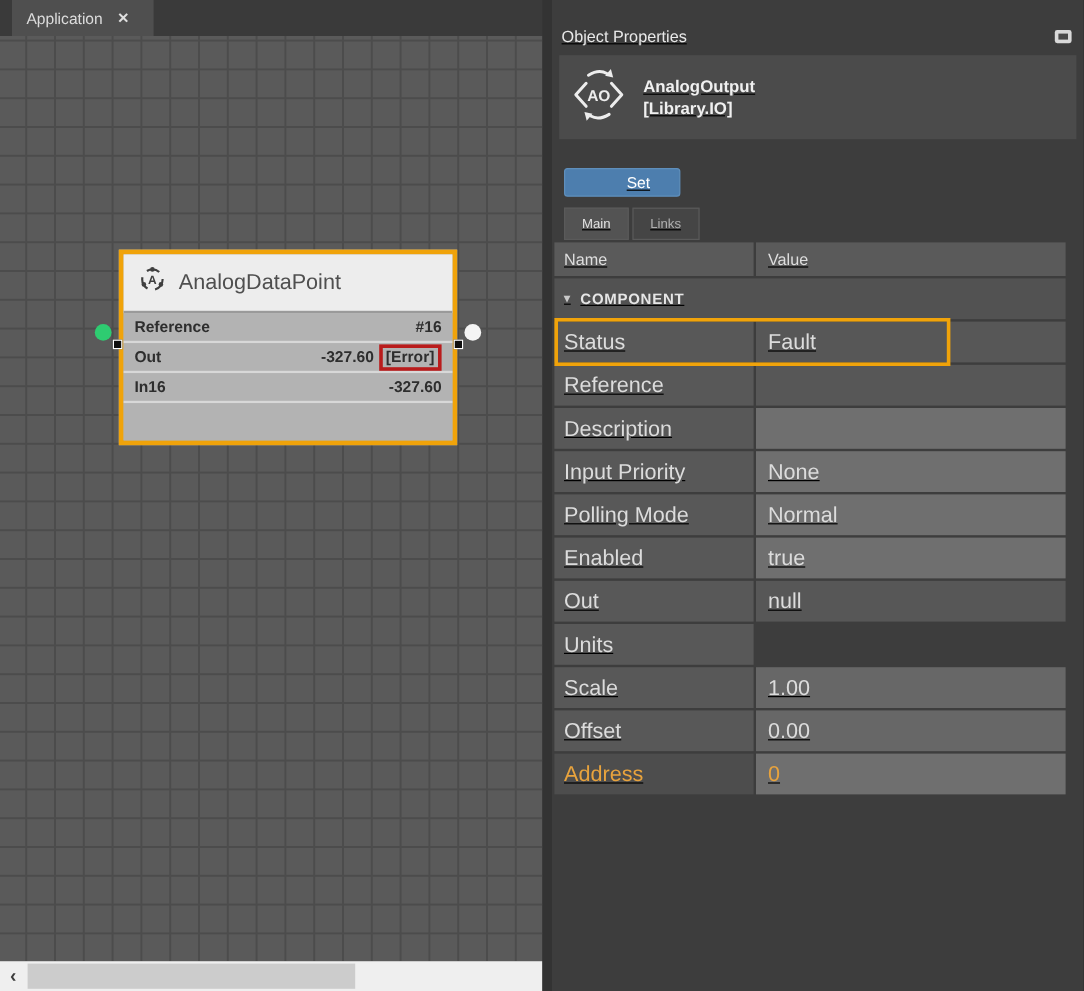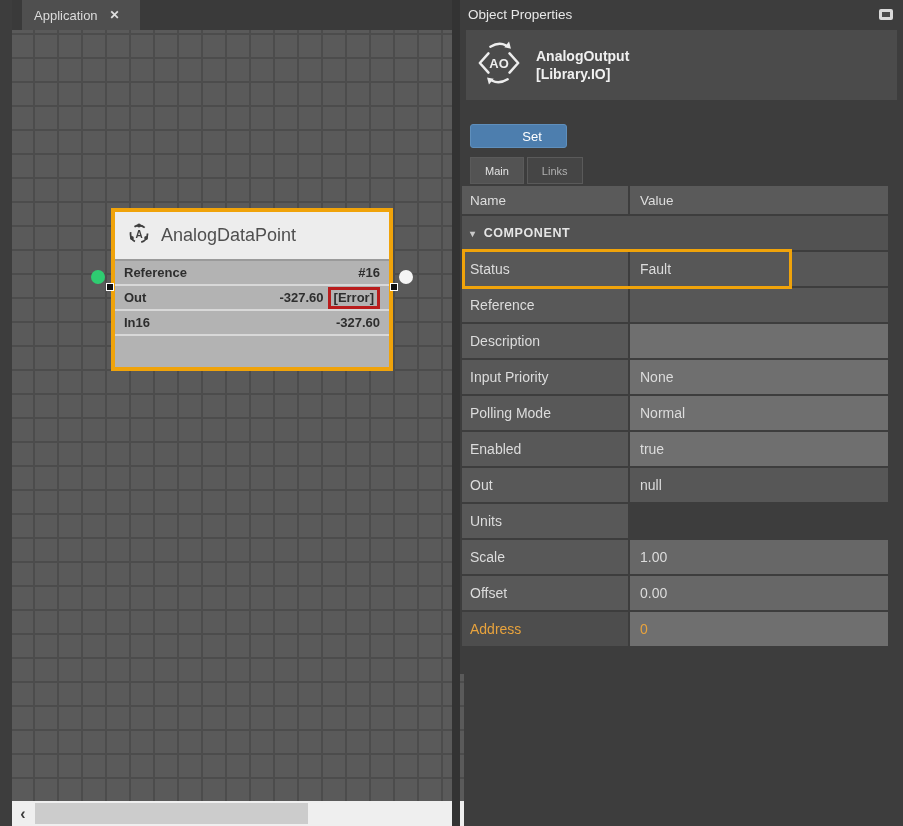--- a/index.html
+++ b/index.html
@@ -1,21 +1,21 @@
 <!DOCTYPE html>
 <html><head>
 <meta charset="utf-8">
 <style>
   html,body{margin:0;padding:0;background:#2f2f2f;}
   *{box-sizing:border-box;}
   #root{position:relative;width:903px;height:826px;overflow:hidden;
         font-family:"Liberation Sans",sans-serif;background:#3d3d3d;}
 
   
-  .left{position:absolute;left:12px;top:0;width:452px;height:826px;background:#3a3a3a;}
+  .left{position:absolute;left:0;top:0;width:452px;height:826px;background:#3a3a3a;}
   .tabbar{position:relative;height:30px;background:#3a3a3a;}
   .tab{position:absolute;left:10px;top:0;height:30px;min-width:118px;background:#4f4f4f;
        display:flex;align-items:center;gap:12px;padding:0 12px;cursor:default;}
   .tab-label{font-size:13px;color:#dcdcdc;}
   .tab-close{font-size:12px;font-weight:bold;color:#e0e0e0;}
   .canvas{position:absolute;left:0;top:30px;width:452px;height:771px;
       background-color:#5a5a5a;
       background-image:linear-gradient(#4c4c4c 2px,transparent 2px),
                        linear-gradient(90deg,#4c4c4c 2px,transparent 2px);
       background-size:24px 24px;background-position:-3px 3px;}
@@ -41,21 +41,21 @@
 
   
   .hscroll{position:absolute;left:0;top:801px;width:452px;height:25px;background:#efefef;}
   .hscroll-arrow{position:absolute;left:0;top:0;width:22px;height:25px;display:flex;
                  align-items:center;justify-content:center;color:#3c3c3c;font-weight:bold;font-size:16px;}
   .hscroll-thumb{position:absolute;left:23px;top:2px;width:273px;height:21px;background:#cccccc;}
 
   .divider{position:absolute;left:452px;top:0;width:8px;height:826px;background:#333333;}
 
   
-  .panel{position:absolute;left:460px;top:0;width:443px;height:674px;background:#3d3d3d;}
+  .panel{position:absolute;left:460px;top:16px;width:443px;height:674px;background:#3d3d3d;text-decoration:underline;}
   .panel-titlebar{height:28px;display:flex;align-items:center;justify-content:space-between;
                   padding:0 10px 0 8px;color:#e8e8e8;font-size:13.5px;}
   .dock-icon{width:14px;height:11px;background:#d9d9d9;border-radius:2px;position:relative;}
   .dock-icon span{position:absolute;left:3px;top:3px;width:8px;height:5px;background:#4a4a4a;display:block;}
   .obj-card{margin:2px 6px 0 6px;height:70px;background:#4b4b4b;display:flex;align-items:center;
             gap:14px;padding-left:10px;}
   .obj-text{color:#f0f0f0;font-weight:bold;font-size:14px;line-height:1.3;}
   .set-btn{margin:24px 0 0 10px;width:97px;height:24px;background:#4D7EAE;border:1px solid #5f8fbc;
            border-radius:3px;color:#fff;font-size:13px;display:flex;align-items:center;justify-content:center;padding-left:27px;}
   .ptabs{margin:9px 0 0 10px;display:flex;gap:3px;height:27px;}
@@ -65,21 +65,21 @@
 
   .pgrid{margin:2px 0 0 2px;width:426px;}
   .phead{display:flex;gap:2px;height:28px;margin-bottom:2px;font-size:13.5px;color:#dedede;}
   .pcell{display:flex;align-items:center;}
   .pname{width:166px;padding-left:8px;flex:0 0 auto;text-align:right;}
   .pval{flex:1;padding-left:10px;}
   .phead .pname,.phead .pval{background:#5a5a5a;}
   .pgroup{height:34px;background:#525252;margin-bottom:2px;display:flex;align-items:center;
           gap:8px;padding-left:8px;color:#e6e6e6;font-weight:bold;font-size:12.5px;letter-spacing:.6px;}
   .tri{font-size:10px;color:#c9c9c9;}
-  .prow{display:flex;gap:2px;height:34px;margin-bottom:2px;position:relative;font-size:14px;color:#dcdcdc;border-radius:15px;}
+  .prow{display:flex;gap:2px;height:34px;margin-bottom:2px;position:relative;font-size:18px;color:#dcdcdc;border-radius:15px;}
   .prow .pname{background:#585858;}
   .val-dark .pval{background:#575757;}
   .val-med  .pval{background:#676767;}
   .val-light .pval{background:#6f6f6f;}
   .row-address .pname{background:#4d4d4d;color:#E8A33D;}
   .row-address .pval{color:#E8A33D;}
   .hl-outline{position:absolute;left:0;top:-3px;width:330px;height:40px;border:3px solid #F0A30A;
               pointer-events:none;z-index:3;}
 </style>
 </head>

